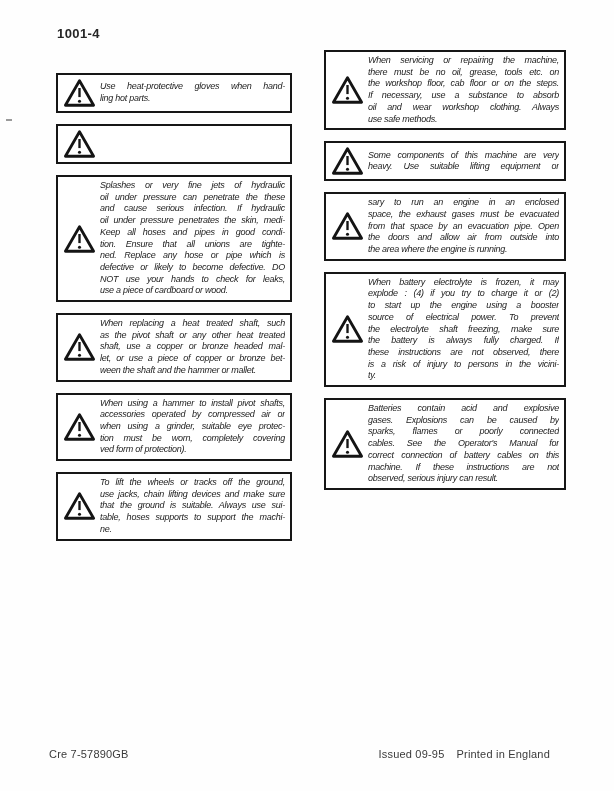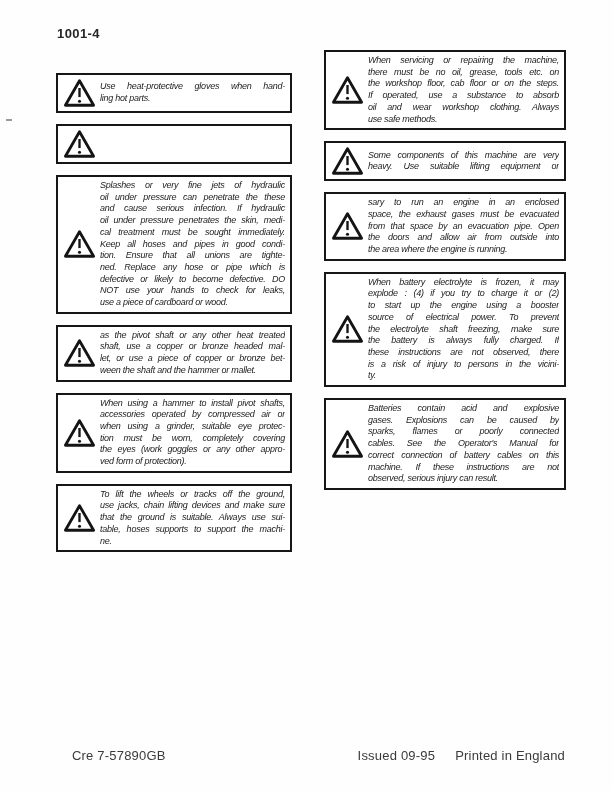--- a/index.html
+++ b/index.html
@@ -33,27 +33,27 @@
     font-style: italic;
     font-size: 9px;
     line-height: 11.7px;
     letter-spacing: -0.25px;
     color: #1c1c1c;
     overflow: hidden;
   }
   .wline { text-align: justify; text-align-last: justify; white-space: nowrap; overflow: hidden; }
   .wline.last { text-align-last: left; }
   #footer-left {
-    position: absolute; left: 72px; top: 748px;
-    font-size: 13px; color: #3a3a3a; letter-spacing: 0.2px;
+    position: absolute; left: 49px; top: 748px;
+    font-size: 11px; color: #3a3a3a; letter-spacing: 0.2px;
   }
   #footer-right {
-    position: absolute; right: 49px; top: 748px;
-    font-size: 13px; color: #3a3a3a; letter-spacing: 0.2px;
-    display: flex; gap: 20px;
+    position: absolute; right: 64px; top: 748px;
+    font-size: 11px; color: #3a3a3a; letter-spacing: 0.2px;
+    display: flex; gap: 12px;
   }
   .scan-dash {
     position: absolute; left: 6px; top: 119px;
     width: 6px; height: 2px; background: #9a9a9a;
   }
   .scan-slash {
     position: absolute; left: 165px; top: 139px;
     width: 1.4px; height: 9px; background: #555;
     transform: rotate(28deg);
   }
@@ -98,60 +98,59 @@
         <path d="M18 3 L33.5 30 L2.5 30 Z" fill="none" stroke="#141414" stroke-width="3.1" stroke-linejoin="round"></path>
         <line x1="18" y1="11" x2="18" y2="21" stroke="#141414" stroke-width="2.6"></line>
         <circle cx="18" cy="25.6" r="1.7" fill="#141414"></circle>
       </svg>
     </div>
     <div class="wtext">
         <div class="wline">Splashes or very fine jets of hydraulic</div>
         <div class="wline">oil under pressure can penetrate the these</div>
         <div class="wline">and cause serious infection. If hydraulic</div>
         <div class="wline">oil under pressure penetrates the skin, medi-</div>
-        <div class="wline">cal treatment must be sought immediately.</div>
         <div class="wline">Keep all hoses and pipes in good condi-</div>
         <div class="wline">tion. Ensure that all unions are tighte-</div>
         <div class="wline">ned. Replace any hose or pipe which is</div>
         <div class="wline">defective or likely to become defective. DO</div>
         <div class="wline">NOT use your hands to check for leaks,</div>
         <div class="wline last">use a piece of cardboard or wood.</div>
       </div>
   </div>
 
   <div class="warnbox">
     <div class="iconcol">
       <svg class="tri" viewBox="0 0 36 33">
         <path d="M18 3 L33.5 30 L2.5 30 Z" fill="none" stroke="#141414" stroke-width="3.1" stroke-linejoin="round"></path>
         <line x1="18" y1="11" x2="18" y2="21" stroke="#141414" stroke-width="2.6"></line>
         <circle cx="18" cy="25.6" r="1.7" fill="#141414"></circle>
       </svg>
     </div>
     <div class="wtext">
+        <div class="wline">When replacing a heat treated shaft, such</div>
         <div class="wline">as the pivot shaft or any other heat treated</div>
         <div class="wline">shaft, use a copper or bronze headed mal-</div>
         <div class="wline">let, or use a piece of copper or bronze bet-</div>
         <div class="wline last">ween the shaft and the hammer or mallet.</div>
       </div>
   </div>
 
   <div class="warnbox">
     <div class="iconcol">
       <svg class="tri" viewBox="0 0 36 33">
         <path d="M18 3 L33.5 30 L2.5 30 Z" fill="none" stroke="#141414" stroke-width="3.1" stroke-linejoin="round"></path>
         <line x1="18" y1="11" x2="18" y2="21" stroke="#141414" stroke-width="2.6"></line>
         <circle cx="18" cy="25.6" r="1.7" fill="#141414"></circle>
       </svg>
     </div>
     <div class="wtext">
         <div class="wline">When using a hammer to install pivot shafts,</div>
         <div class="wline">accessories operated by compressed air or</div>
         <div class="wline">when using a grinder, suitable eye protec-</div>
         <div class="wline">tion must be worn, completely covering</div>
-        <div class="wline">the eyes (work goggles or any other appro-</div>
         <div class="wline last">ved form of protection).</div>
       </div>
   </div>
 
   <div class="warnbox">
     <div class="iconcol">
       <svg class="tri" viewBox="0 0 36 33">
         <path d="M18 3 L33.5 30 L2.5 30 Z" fill="none" stroke="#141414" stroke-width="3.1" stroke-linejoin="round"></path>
         <line x1="18" y1="11" x2="18" y2="21" stroke="#141414" stroke-width="2.6"></line>
         <circle cx="18" cy="25.6" r="1.7" fill="#141414"></circle>
@@ -175,21 +174,21 @@
       <svg class="tri" viewBox="0 0 36 33">
         <path d="M18 3 L33.5 30 L2.5 30 Z" fill="none" stroke="#141414" stroke-width="3.1" stroke-linejoin="round"></path>
         <line x1="18" y1="11" x2="18" y2="21" stroke="#141414" stroke-width="2.6"></line>
         <circle cx="18" cy="25.6" r="1.7" fill="#141414"></circle>
       </svg>
     </div>
     <div class="wtext">
         <div class="wline">When servicing or repairing the machine,</div>
         <div class="wline">there must be no oil, grease, tools etc. on</div>
         <div class="wline">the workshop floor, cab floor or on the steps.</div>
-        <div class="wline">If operated, use a substance to absorb</div>
+        <div class="wline">If necessary, use a substance to absorb</div>
         <div class="wline">oil and wear workshop clothing. Always</div>
         <div class="wline last">use safe methods.</div>
       </div>
   </div>
 
   <div class="warnbox">
     <div class="iconcol">
       <svg class="tri" viewBox="0 0 36 33">
         <path d="M18 3 L33.5 30 L2.5 30 Z" fill="none" stroke="#141414" stroke-width="3.1" stroke-linejoin="round"></path>
         <line x1="18" y1="11" x2="18" y2="21" stroke="#141414" stroke-width="2.6"></line>

